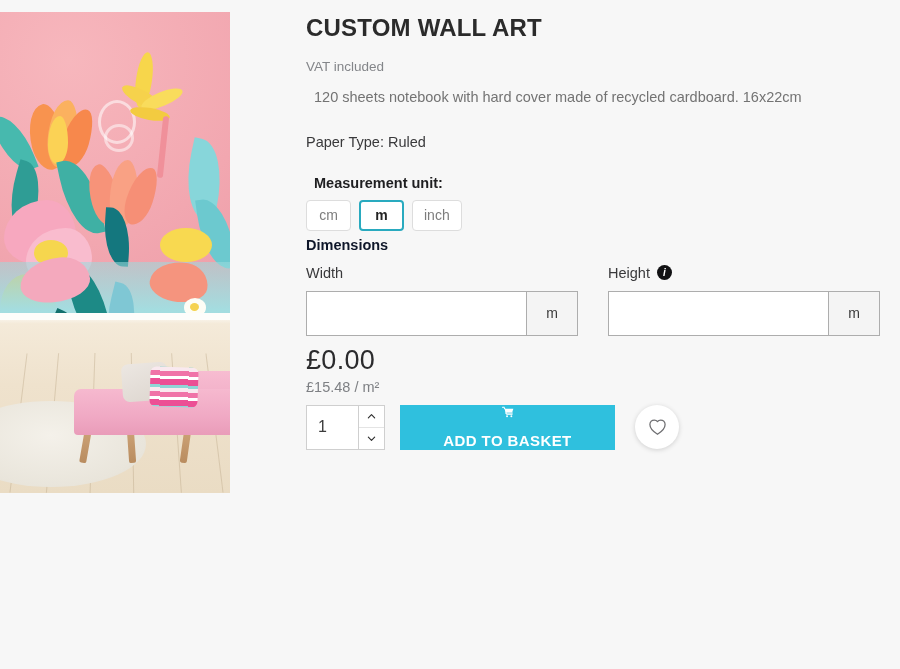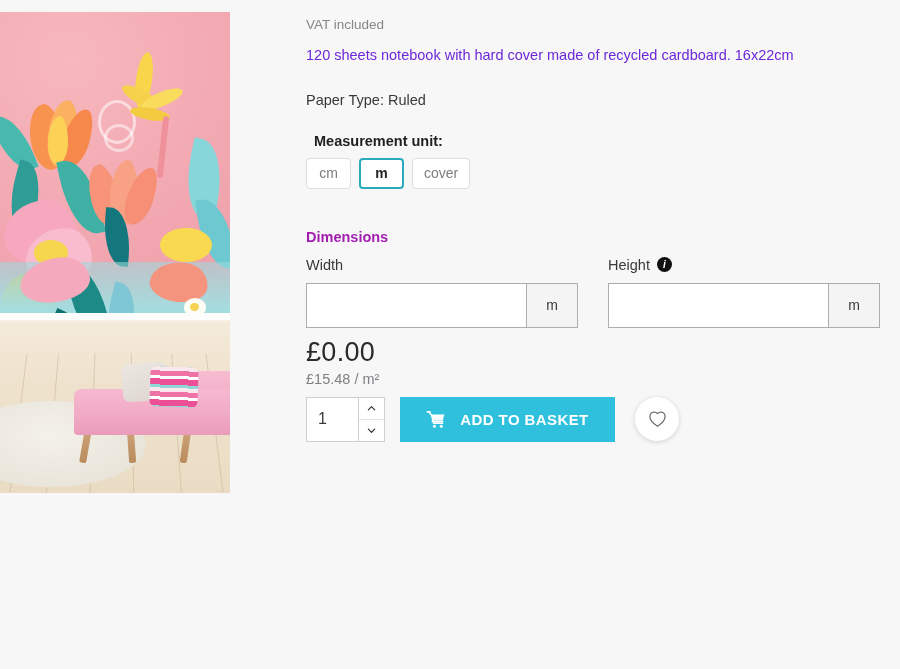--- a/index.html
+++ b/index.html
@@ -119,23 +119,24 @@
     margin-top: 18px;
     font-size: 18px; font-weight: 700;
     color: #2fb8d8;
   }
   .vat {
     margin-top: 17px;
     font-size: 13.5px; color: #84868a;
   }
   .desc {
     margin-top: 13px;
-    font-size: 14.5px; color: #6d28d9;
+    font-size: 14.5px; color: #737373;
     line-height: 1.42;
     max-width: 520px;
+    margin-left: 8px;
   }
 
   .field-label {
     margin-top: 26px;
     font-size: 14.5px; color: #39393b;
   }
   .select-wrap { margin-top: 9px; }
   .fake-select {
     width: 121px; height: 38px;
     background: #ffffff;
@@ -171,21 +172,21 @@
     display: flex; align-items: center; justify-content: center;
     cursor: pointer;
     font-family: "Liberation Sans", sans-serif;
   }
   .unit-btn.active {
     border: 2px solid #29aabf;
     color: #242424;
     font-weight: 700;
   }
 
-  .dims-head { margin-top: 40px; font-size: 14.5px; font-weight: 700; color: #a21caf; }
+  .dims-head { margin-top: 6px; font-size: 14.5px; font-weight: 700; color: #0f172a; }
   .dims-grid {
     margin-top: 10px;
     display: flex;
     gap: 30px;
   }
   .dim-col { width: 272px; }
   .dim-label {
     font-size: 14.5px; color: #39393b;
     display: flex; align-items: center; gap: 7px;
     height: 20px;
@@ -277,20 +278,21 @@
     border: 0;
     color: #ffffff;
     font-size: 15px;
     font-weight: 700;
     letter-spacing: .4px;
     display: flex; align-items: center; justify-content: center;
     gap: 14px;
     cursor: pointer;
     text-transform: uppercase;
     font-family: "Liberation Sans", sans-serif;
+    flex-direction: column;
   }
   .cart-icon { width: 20px; height: 19px; display:block; }
 
   .wish-btn {
     width: 44px; height: 44px;
     border-radius: 50%;
     background: #ffffff;
     border: 0;
     box-shadow: 0 1px 5px rgba(0,0,0,.16);
     display: flex; align-items: center; justify-content: center;
@@ -368,33 +370,34 @@
         <div class="sofa-back"></div>
         <div class="sofa-body"></div>
         <div class="cushion-grey"></div>
         <div class="cushion-stripe"></div>
       </div>
     </div>
   </div>
 
   <div id="details">
 
+    <h1 class="title">CUSTOM WALL ART</h1>
 
 
     <div class="vat">VAT included</div>
 
     <div class="desc">120 sheets notebook with hard cover made of recycled cardboard. 16x22cm</div>
 
     <div class="field-label">Paper Type: Ruled</div>
 
     <div class="section-strong">Measurement unit:</div>
     <div class="unit-row">
       <button class="unit-btn">cm</button>
       <button class="unit-btn active">m</button>
-      <button class="unit-btn">cover</button>
+      <button class="unit-btn">inch</button>
     </div>
 
     <div class="dims-head">Dimensions</div>
     <div class="dims-grid">
 
       <div class="dim-col">
         <div class="dim-label">
           <span>Width</span>
         </div>
         <div class="dim-input-wrap">

